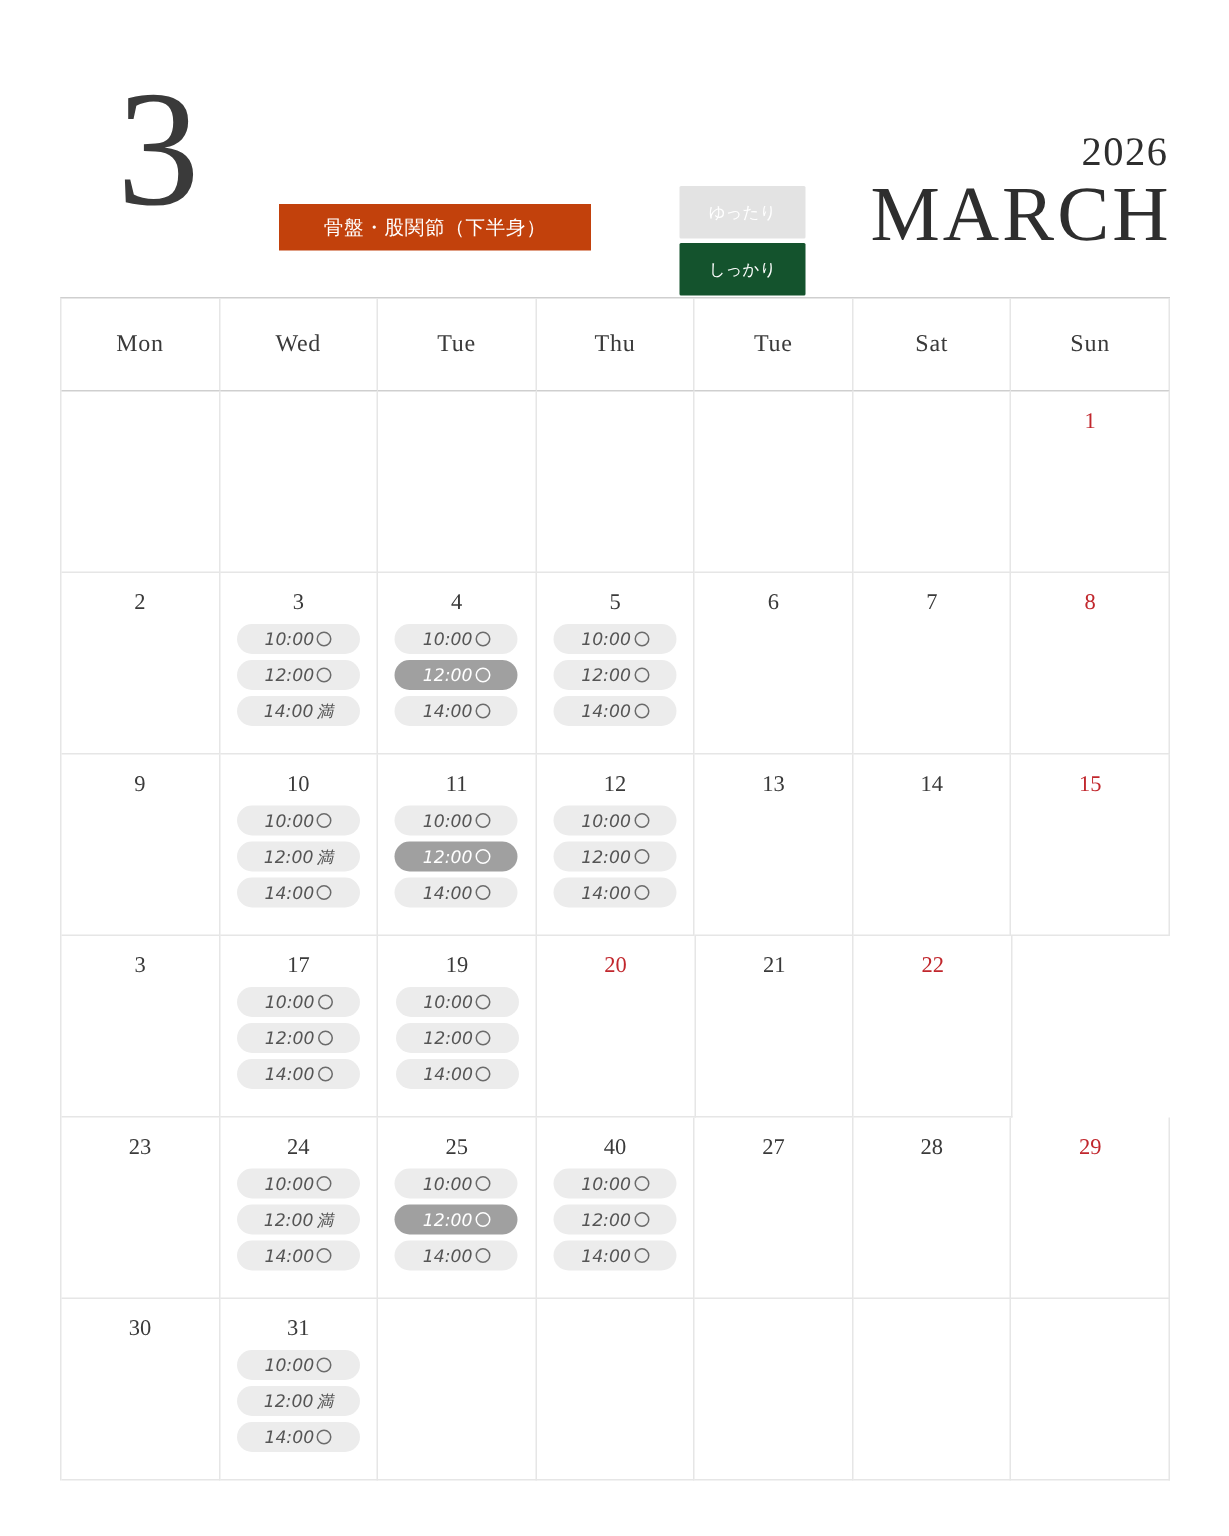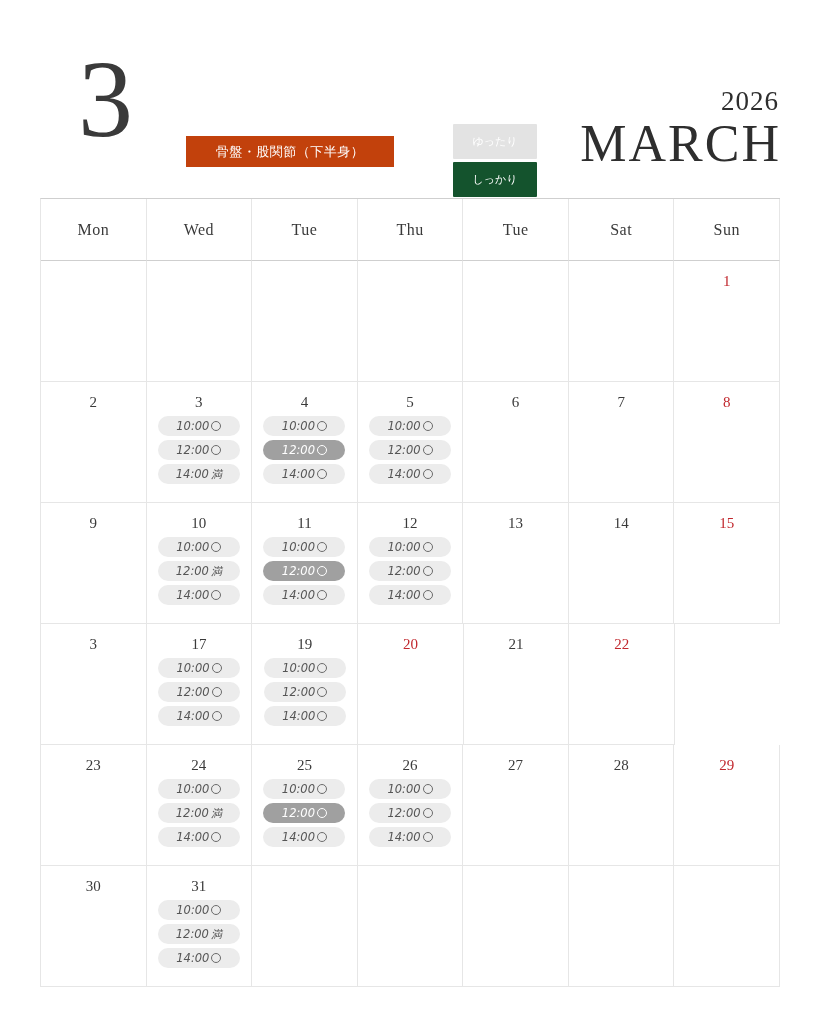--- a/index.html
+++ b/index.html
@@ -466,21 +466,21 @@
             <span>12:00</span>
             <span class="circle"></span>
           </div>
           <div class="slot light">
             <span>14:00</span>
             <span class="circle"></span>
           </div>
         </div>
       </div>
       <div class="cal-cell">
-        <div class="daynum">26</div>
+        <div class="daynum">40</div>
         <div class="slots">
           <div class="slot light">
             <span>10:00</span>
             <span class="circle"></span>
           </div>
           <div class="slot light">
             <span>12:00</span>
             <span class="circle"></span>
           </div>
           <div class="slot light">

